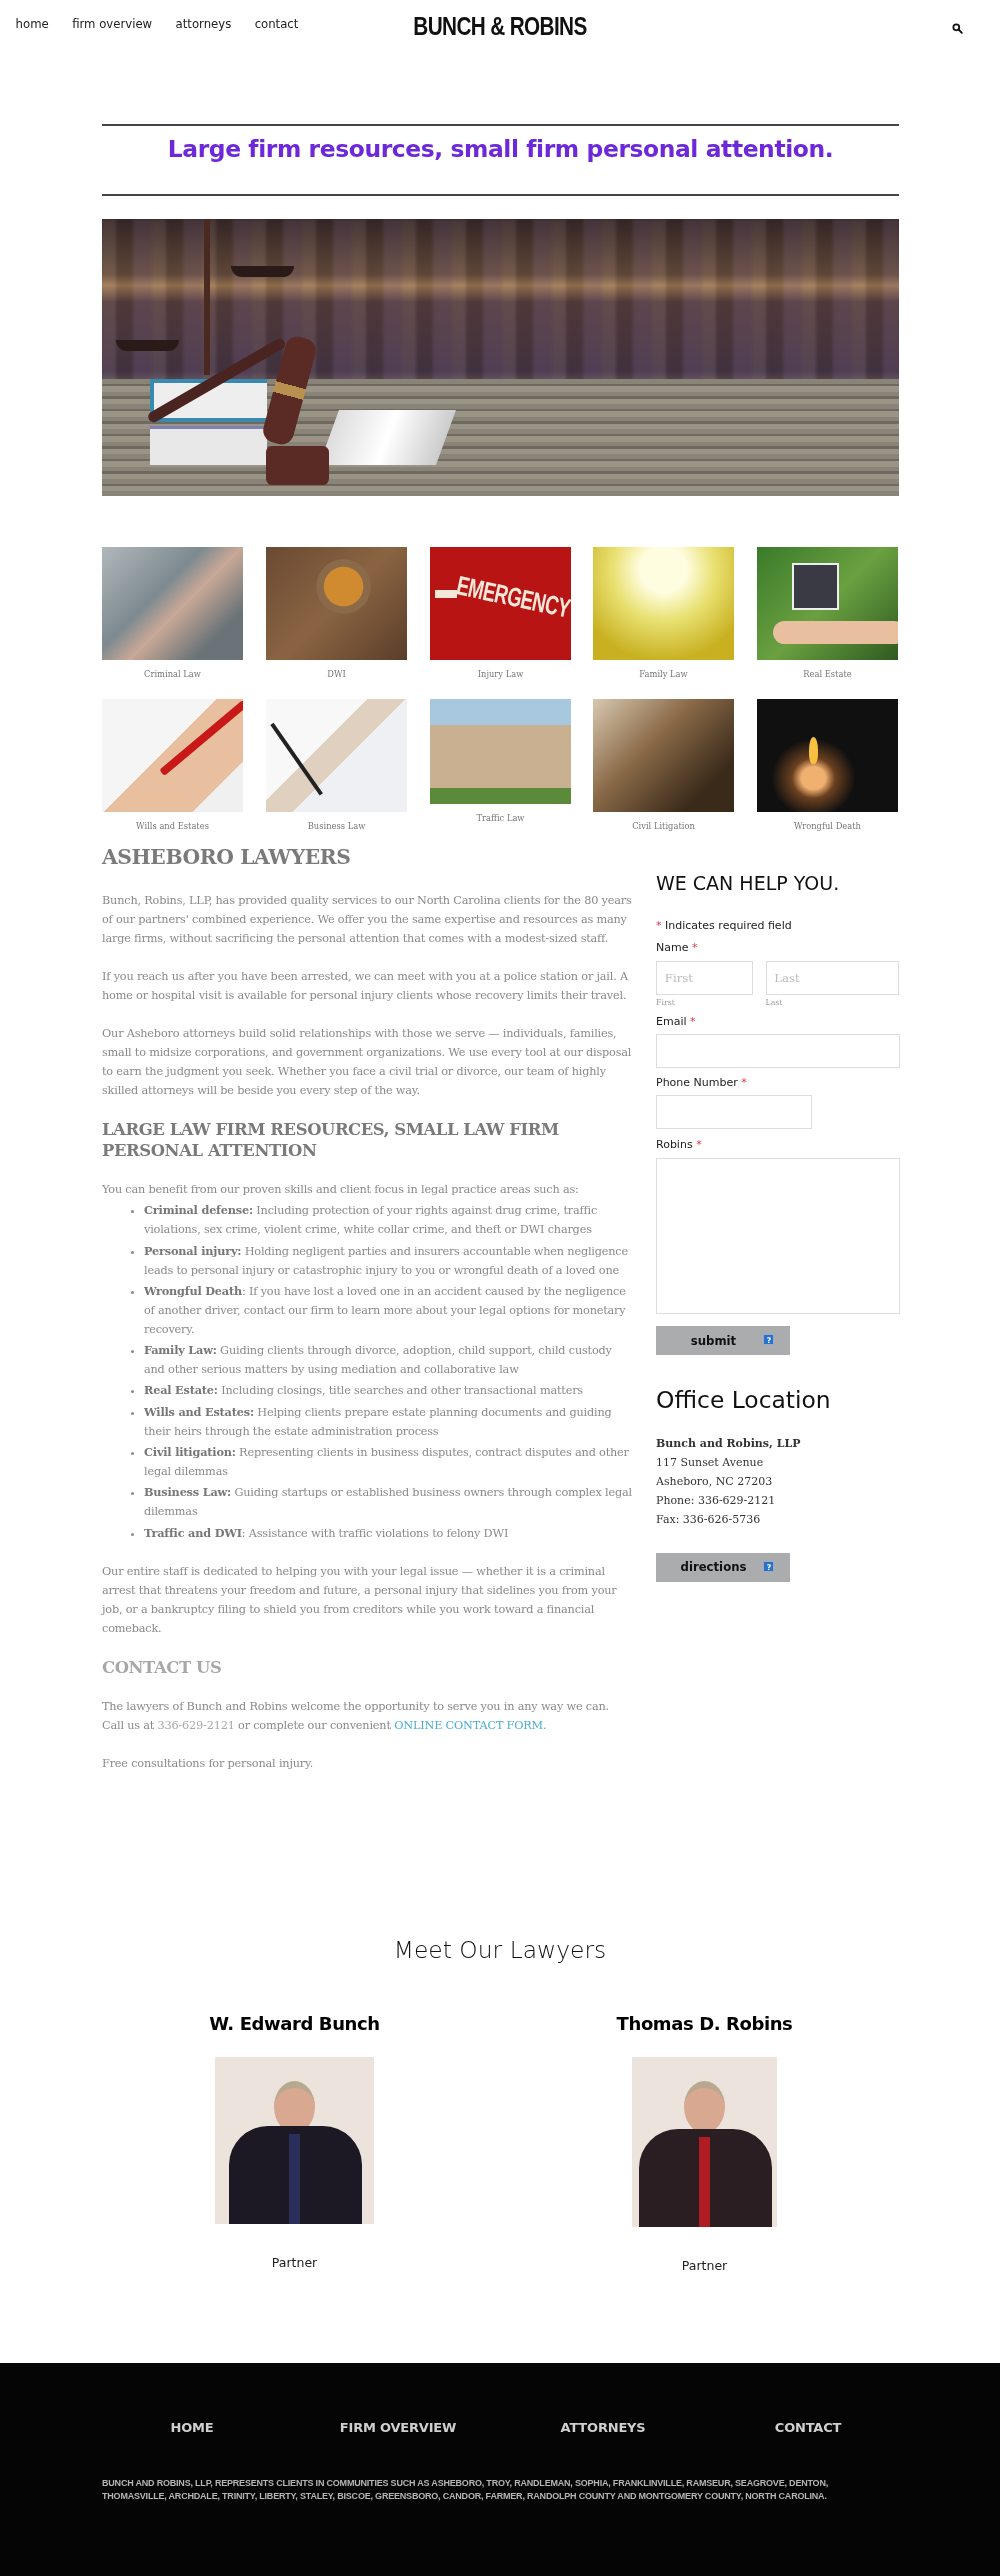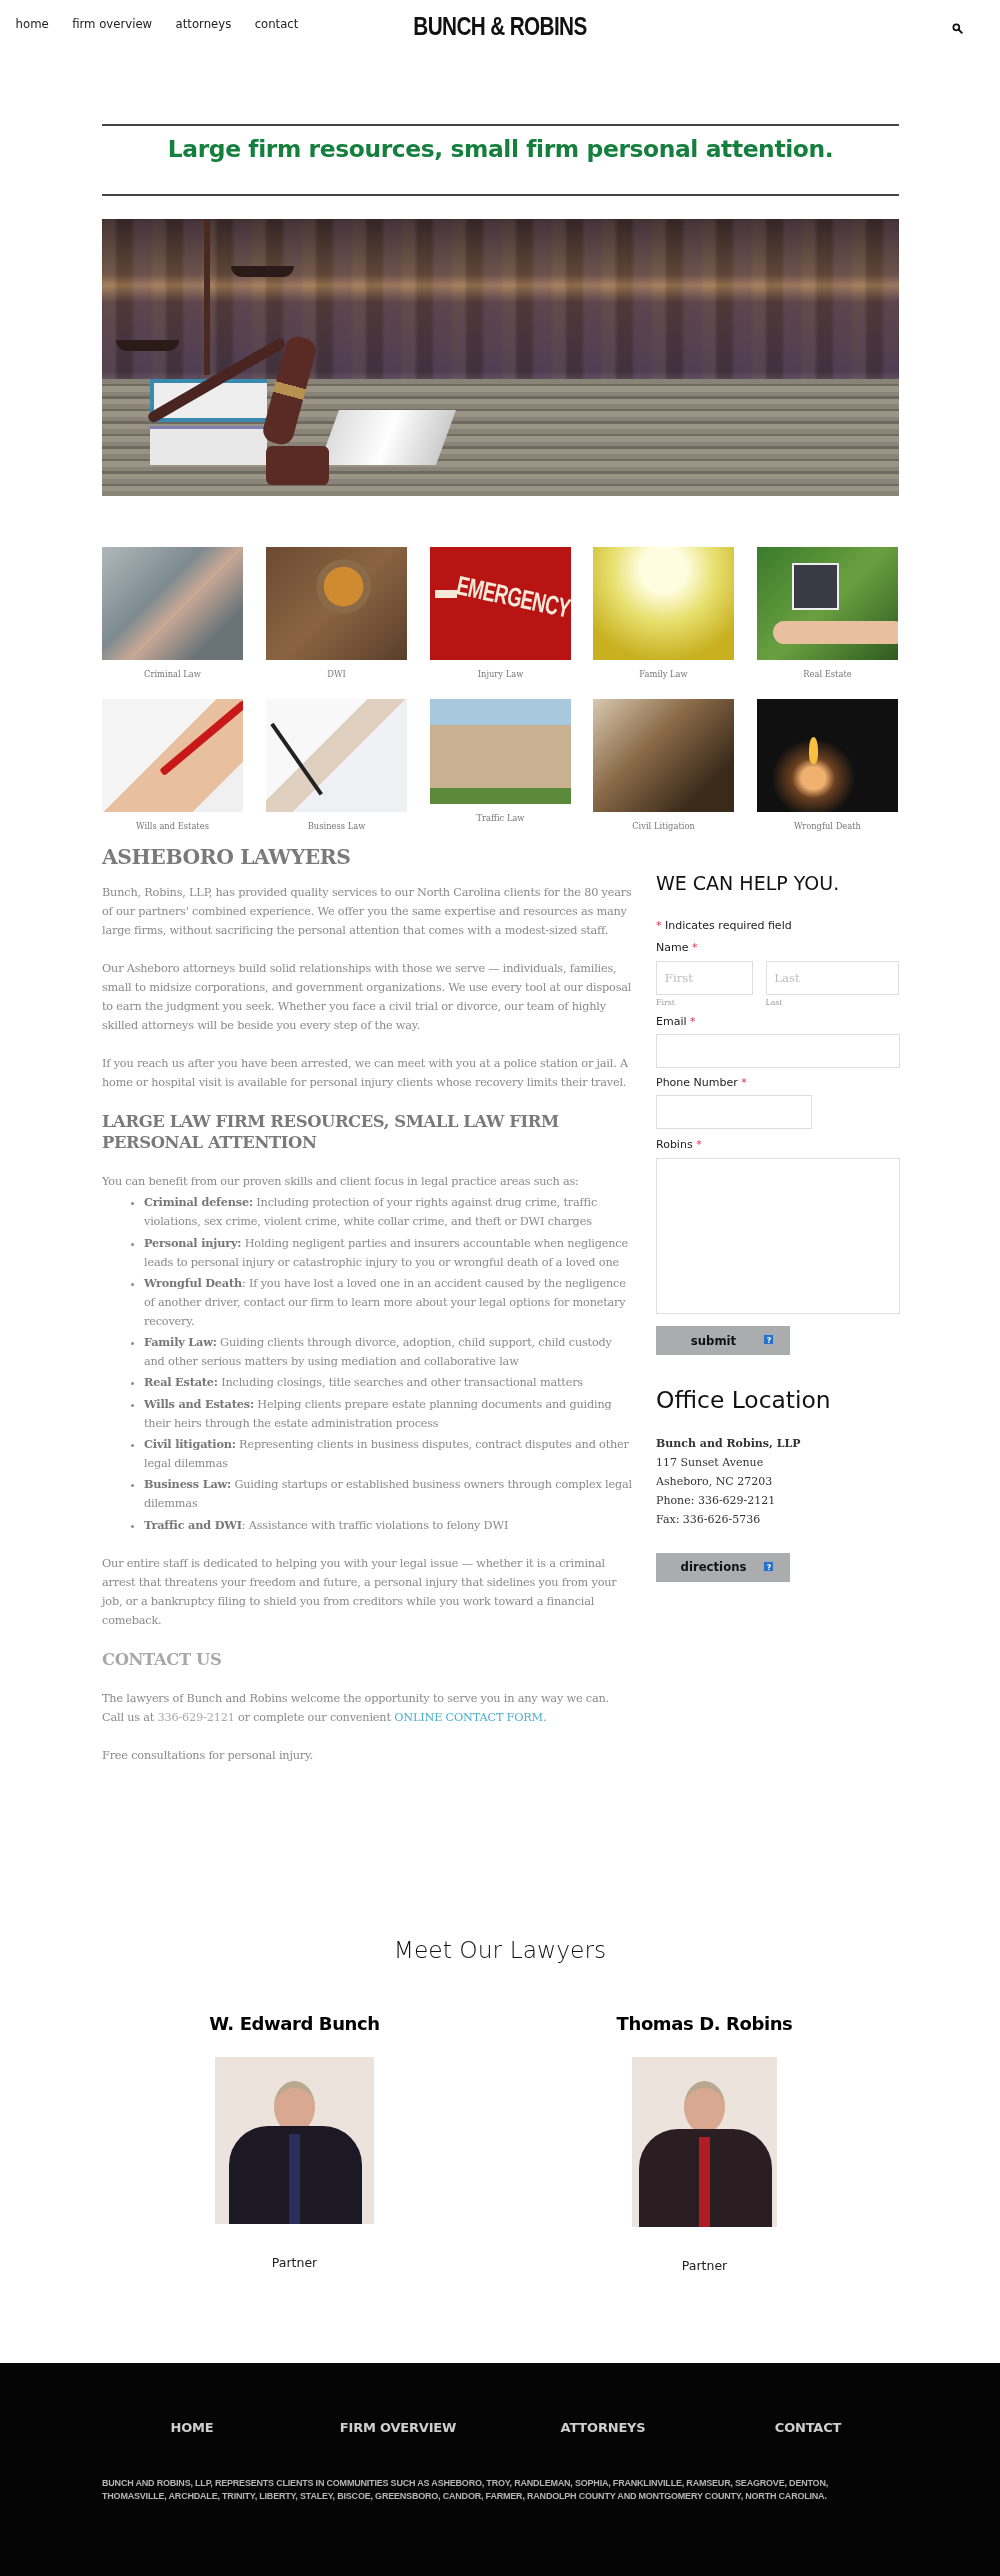--- a/index.html
+++ b/index.html
@@ -7,21 +7,21 @@
   body { font-family: "Liberation Sans", sans-serif; color: #222; position: relative; height: 2576px; overflow: hidden; }
 
   
   .topnav { position: absolute; top: 17px; left: 15.6px; display: flex; gap: 23.4px; font-family: "DejaVu Sans", sans-serif; font-size: 11.7px; color: #222; }
   .topnav a { color: #222; text-decoration: none; }
   .brand { position: absolute; top: 11px; left: 0; width: 1000px; text-align: center; font-family: "Liberation Sans Narrow", "Liberation Sans", sans-serif; font-weight: 700; font-size: 26.6px; letter-spacing: -0.8px; transform: scaleX(0.78); color: #111; }
   .search-icon { position: absolute; top: 23.4px; left: 952px; width: 11px; height: 11px; }
 
   
   .rule { position: absolute; left: 102px; width: 797px; height: 1.6px; background: #444; }
-  .tagline { position: absolute; top: 135px; left: 102px; width: 797px; text-align: center; font-family: "DejaVu Sans", sans-serif; font-weight: 700; font-size: 23.4px; color: #15803d; letter-spacing: -0.4px; }
+  .tagline { position: absolute; top: 135px; left: 102px; width: 797px; text-align: center; font-family: "DejaVu Sans", sans-serif; font-weight: 700; font-size: 23.4px; color: #6d28d9; letter-spacing: -0.4px; }
 
   
   .hero { position: absolute; top: 219px; left: 102px; width: 797px; height: 277px; overflow: hidden; }
   .hero .shelf { position: absolute; inset: 0; background: linear-gradient(180deg,#3b2a2a 0%,#6b5040 20%,#a07a55 24%,#5a4040 30%,#4a3848 55%,#7a6a66 62%,#8a8478 70%,#6e6860 100%); }
   .hero .books-bg { position: absolute; left: 0; right: 0; top: 0; height: 164px; background: repeating-linear-gradient(90deg, rgba(255,255,255,0.06) 0 14px, rgba(0,0,0,0.12) 14px 31px, rgba(120,100,150,0.15) 31px 50px); filter: blur(1.6px); }
   .hero .table { position: absolute; left: 0; right: 0; top: 160px; bottom: 0; background: repeating-linear-gradient(180deg,#8a8478 0 4.7px,#6f6960 4.7px 7px,#9a9486 7px 12.5px); }
   .hero .book1 { position: absolute; left: 48px; top: 160px; width: 117px; height: 43px; background: #eee; border-top: 4.7px solid #3a8ab0; border-left: 4.7px solid #3a8ab0; border-bottom: 4.7px solid #3a8ab0; }
   .hero .book2 { position: absolute; left: 48px; top: 207px; width: 117px; height: 39px; background: #e8e8e8; border-top: 3.1px solid #8080b0; }
   .hero .openbook { position: absolute; left: 227px; top: 191px; width: 117px; height: 55px; background: linear-gradient(90deg,#ddd,#fff,#ccc); transform: skewX(-20deg); }
   .hero .gavelhandle { position: absolute; left: 47px; top: 195px; width: 156px; height: 11px; background: #4a2420; border-radius: 6.3px; transform: rotate(-30deg); transform-origin: left center; }
@@ -48,21 +48,21 @@
   .ph-wills i { position: absolute; left: 47px; top: 35px; width: 109px; height: 7.8px; background: #c81818; transform: rotate(-40deg); border-radius: 3.1px; }
   .ph-business { background: linear-gradient(135deg,#f8f8f8 0 40%,#e0d0c0 40% 55%,#eef0f4 55%); }
   .ph-business i { position: absolute; left: 6.3px; top: 23.4px; width: 86px; height: 3.9px; background: #222; transform: rotate(55deg); transform-origin: left; }
   .ph-traffic { background: linear-gradient(180deg,#a8c8e0 0 25%,#c8b090 25% 85%,#5a8a3a 85%); height: 105px !important; }
   .ph-civil { background: linear-gradient(135deg,#d8c8b0,#8a6a48 40%,#3a2a1a 80%); }
   .ph-wrongful { background: radial-gradient(ellipse at 40% 70%, #f0b070 0 10%, #6a4020 18%, #101010 35%), #0e0e0e; }
   .ph-wrongful i { position: absolute; left: 52px; top: 38px; width: 9.4px; height: 26.6px; background: #f8c040; border-radius: 50% 50% 40% 40%; }
 
   
   .main { position: absolute; top: 845px; left: 102px; width: 531px; font-family: "DejaVu Serif", serif; color: #8a8a8a; font-size: 11.3px; line-height: 19px; }
-  .main h1 { font-family: "DejaVu Serif", serif; font-size: 20.3px; font-weight: 700; color: #7a7a7a; line-height: 25px; margin-bottom: 13px; letter-spacing: -0.4px; }
+  .main h1 { font-family: "DejaVu Serif", serif; font-size: 20.3px; font-weight: 700; color: #7a7a7a; line-height: 25px; margin-bottom: 21px; letter-spacing: -0.4px; }
   .main h2 { font-family: "DejaVu Serif", serif; font-size: 16.4px; font-weight: 700; color: #7a7a7a; line-height: 21px; margin: 19px 0 19px; letter-spacing: -0.4px; }
   .main h3 { font-family: "DejaVu Serif", serif; font-size: 16.4px; font-weight: 700; color: #a8a8a8; line-height: 21px; margin: 10px 0 19px; letter-spacing: -0.4px; }
   .main p { margin-bottom: 19px; letter-spacing: -0.2px; }
   .main .intro { margin-bottom: 2.3px; }
   .main ul { margin: 0 0 19px 42px; list-style: disc; }
   .main li { margin-bottom: 2.3px; letter-spacing: -0.2px; }
   .main li b { color: #777; }
   .main .phone-link { color: #a8a8a8; text-decoration: none; }
   .main .form-link { color: #4aaed0; text-decoration: none; }
 
@@ -183,22 +183,22 @@
 <div class="tile" style="left:757px;top:699px">
   <div class="ph ph-wrongful">
       <i></i>
     </div>
   <div class="cap">Wrongful Death</div>
 </div>
 
 <div class="main">
   <h1>ASHEBORO LAWYERS</h1>
   <p>Bunch, Robins, LLP, has provided quality services to our North Carolina clients for the 80 years of our partners' combined experience. We offer you the same expertise and resources as many large firms, without sacrificing the personal attention that comes with a modest-sized staff.</p>
+  <p>If you reach us after you have been arrested, we can meet with you at a police station or jail. A home or hospital visit is available for personal injury clients whose recovery limits their travel.</p>
   <p>Our Asheboro attorneys build solid relationships with those we serve — individuals, families, small to midsize corporations, and government organizations. We use every tool at our disposal to earn the judgment you seek. Whether you face a civil trial or divorce, our team of highly skilled attorneys will be beside you every step of the way.</p>
-  <p>If you reach us after you have been arrested, we can meet with you at a police station or jail. A home or hospital visit is available for personal injury clients whose recovery limits their travel.</p>
   <h2>LARGE LAW FIRM RESOURCES, SMALL LAW FIRM PERSONAL ATTENTION</h2>
   <p class="intro">You can benefit from our proven skills and client focus in legal practice areas such as:</p>
   <ul>
     <li><b>Criminal defense:</b><span> Including protection of your rights against drug crime, traffic violations, sex crime, violent crime, white collar crime, and theft or DWI charges</span></li>
     <li><b>Personal injury:</b><span> Holding negligent parties and insurers accountable when negligence leads to personal injury or catastrophic injury to you or wrongful death of a loved one</span></li>
     <li><b>Wrongful Death</b><span>: If you have lost a loved one in an accident caused by the negligence of another driver, contact our firm to learn more about your legal options for monetary recovery.</span></li>
     <li><b>Family Law:</b><span> Guiding clients through divorce, adoption, child support, child custody and other serious matters by using mediation and collaborative law</span></li>
     <li><b>Real Estate:</b><span> Including closings, title searches and other transactional matters</span></li>
     <li><b>Wills and Estates:</b><span> Helping clients prepare estate planning documents and guiding their heirs through the estate administration process</span></li>
     <li><b>Civil litigation:</b><span> Representing clients in business disputes, contract disputes and other legal dilemmas</span></li>

